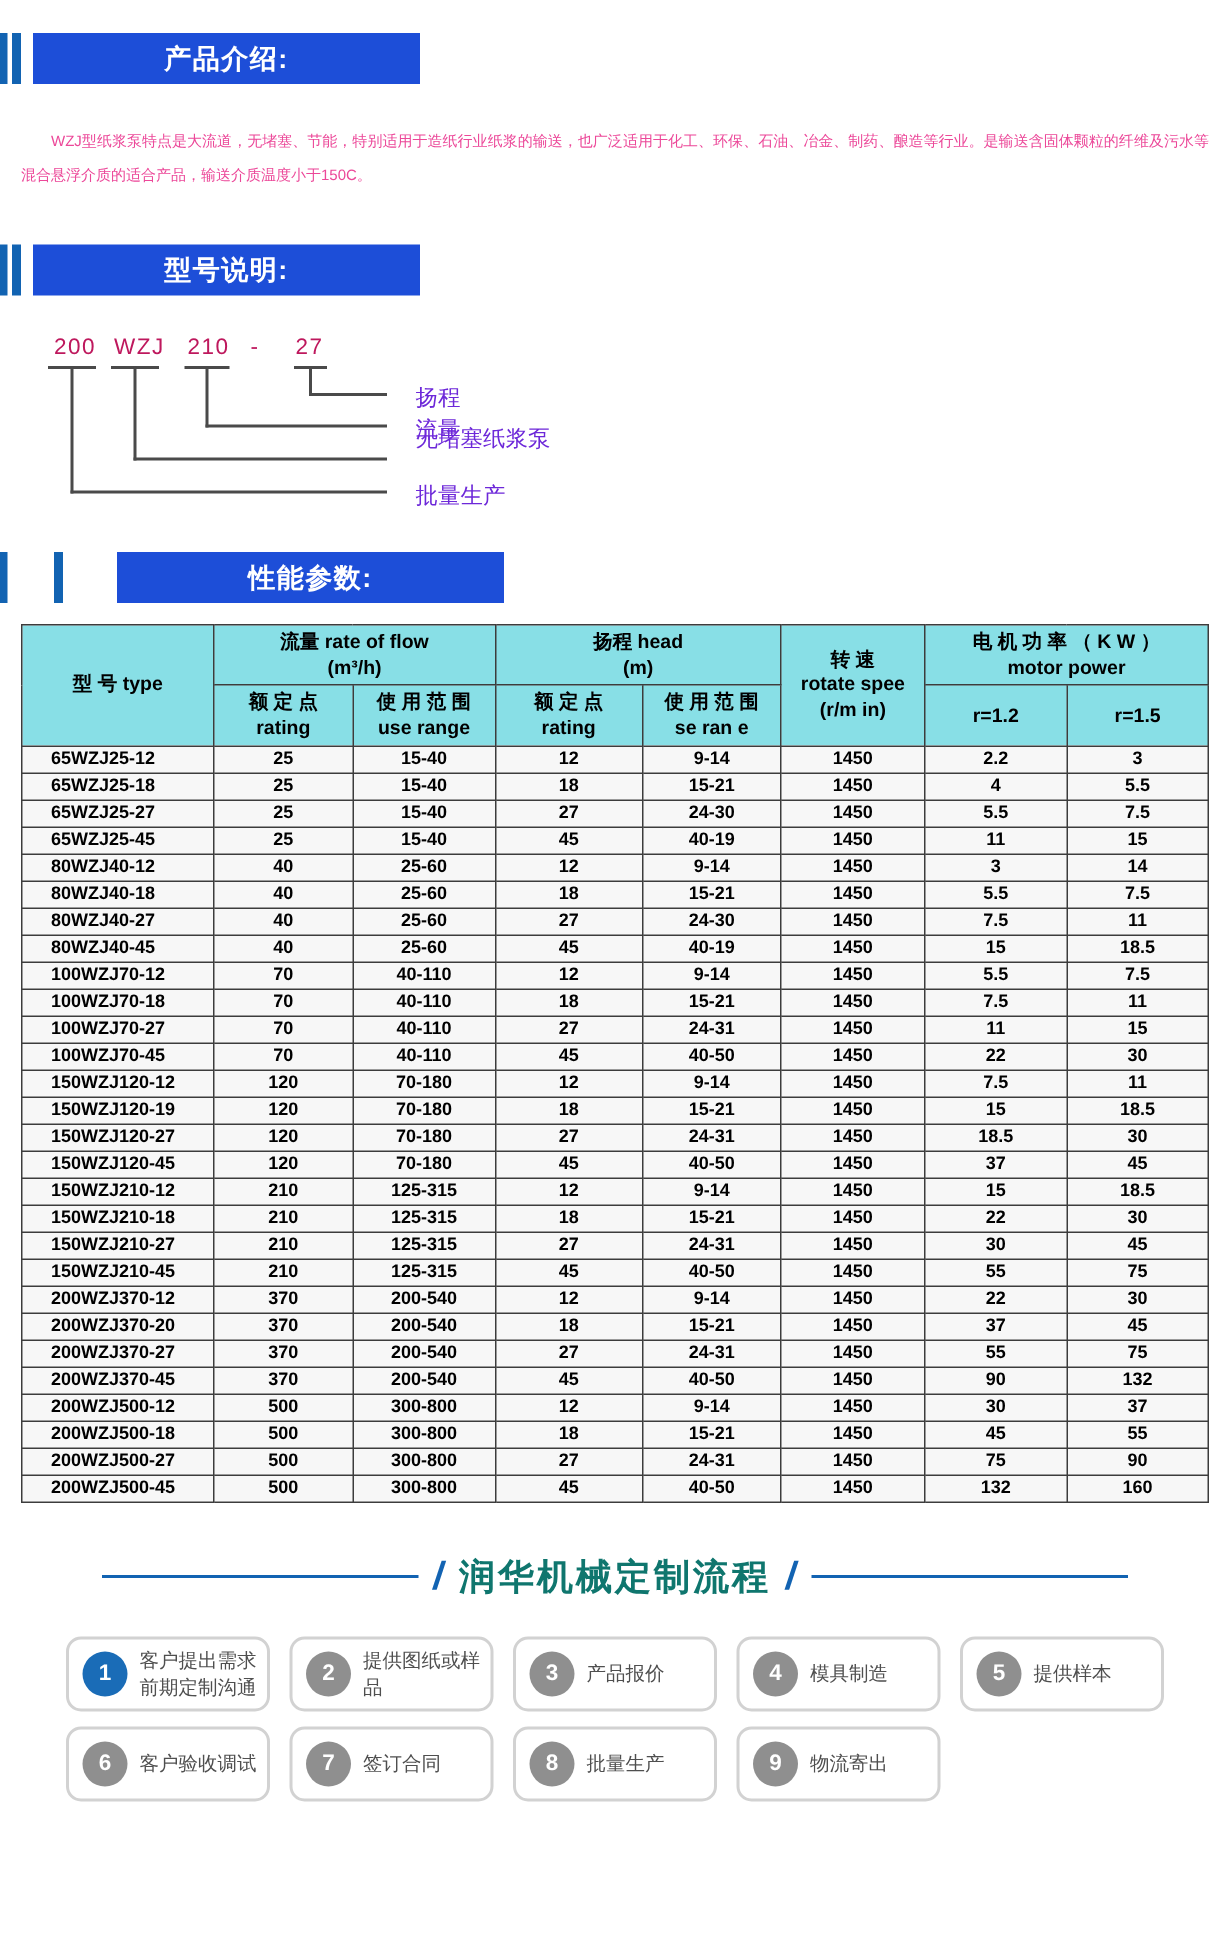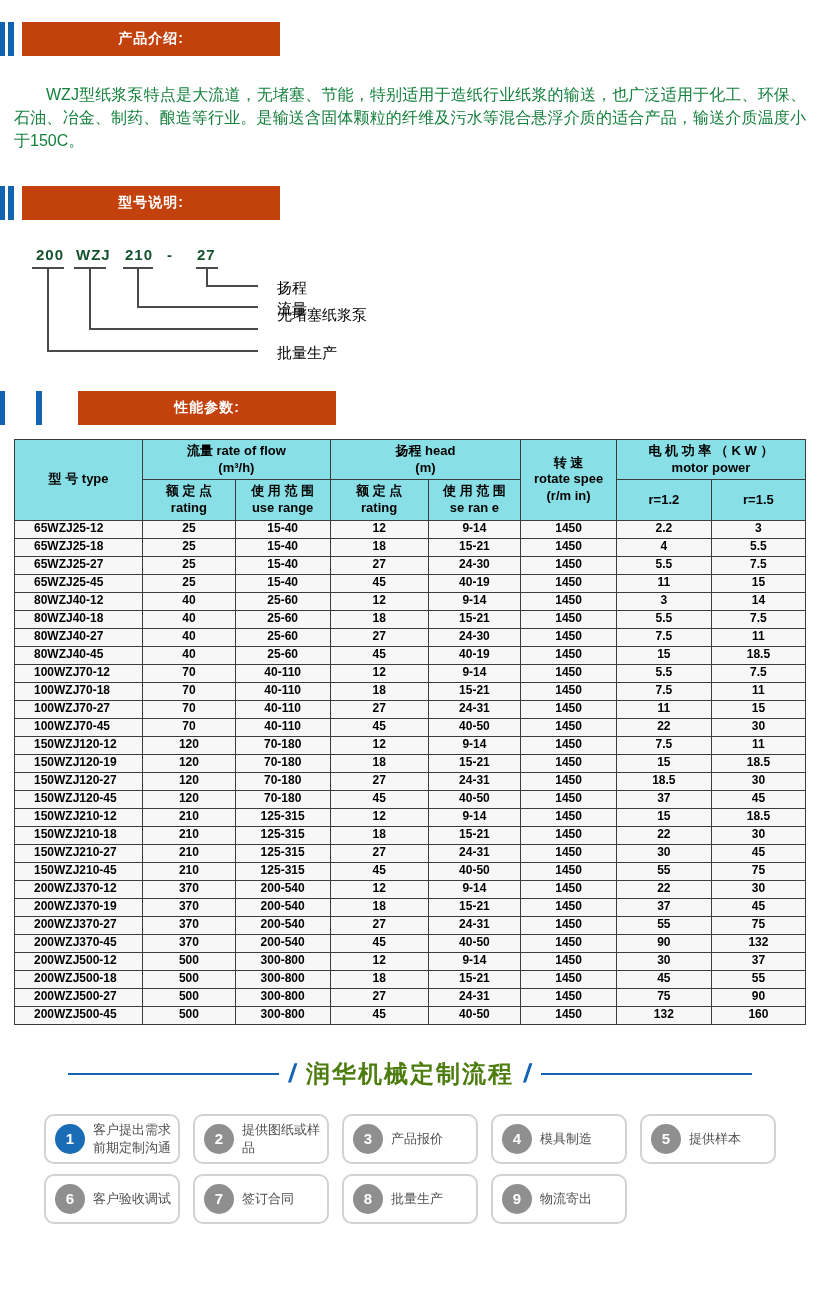--- a/index.html
+++ b/index.html
@@ -10,48 +10,48 @@
   }
   
   .section-banner { display:flex; align-items:stretch; height:34px; }
   .banner-intro  { margin-top:22px; }
   .banner-model  { margin-top:34px;text-align:right; }
   .banner-params { margin-top:23px;gap:28px; }
   .stripe { background:#1263b2; }
   .stripe.s1 { width:5px; }
   .stripe.s2 { width:6px; margin-left:3px; }
   .banner-bar {
-    width:258px; margin-left:8px; background:#c2410c; color:#fff;
-    font-size:14px; font-weight:bold; letter-spacing:1px;
+    width:258px; margin-left:8px; background:#1d4ed8; color:#fff;
+    font-size:18px; font-weight:bold; letter-spacing:1px;
     display:flex; align-items:center; justify-content:center;
   }
   
   .intro-text {
-    margin:27px 14px 0 14px; font-size:16px; line-height:23px;
-    color:#15803d; text-indent:2em; text-align:justify;
+    margin:27px 14px 0 14px; font-size:10px; line-height:23px;
+    color:#ec4899; text-indent:2em; text-align:justify;
   }
   
   .model-diagram { position:relative; height:122px; margin-top:26px; }
   .model-diagram .code {
-    position:absolute; top:0; font-size:15px; font-weight:bold;
-    letter-spacing:1px; color:#14532d;
+    position:absolute; top:0; font-size:15px; font-weight:normal;
+    letter-spacing:1px; color:#be185d;
   }
   .md-c0{left:36px;} .md-c1{left:76px;} .md-c2{left:125px;} .md-c3{left:167px;} .md-c4{left:197px;}
   .underline { position:absolute; top:21px; height:2px; background:#4a4a4a; }
   .md-u0{left:32px;width:32px;} .md-u1{left:74px;width:32px;}
   .md-u2{left:123px;width:30px;} .md-u3{left:196px;width:22px;}
   .connector {
     position:absolute; top:22px;
     border-left:2px solid #4a4a4a; border-bottom:2px solid #4a4a4a;
   }
   .md-k0{left:206px;width:52px;height:19px;}
   .md-k1{left:137px;width:121px;height:40px;}
   .md-k2{left:89px;width:169px;height:62px;}
   .md-k3{left:47px;width:211px;height:84px;}
-  .md-label { position:absolute; left:277px; font-size:15px; color:#000000; }
+  .md-label { position:absolute; left:277px; font-size:15px; color:#6d28d9; }
   .md-l0{top:33px;} .md-l1{top:54px;} .md-l2{top:60px;} .md-l3{top:98px;}
   
   table.perf {
     width:792px; margin:14px 14px 0 14px;
     border-collapse:collapse; table-layout:fixed;
   }
   table.perf th, table.perf td { border:1px solid #3c3c3c; }
   table.perf thead th {
     background:#88dfe6; font-size:13px; font-weight:bold; color:#000;
     line-height:1.28; padding:3px 1px; text-align:center;
@@ -64,21 +64,21 @@
   table.perf tbody td.col-type { text-align:left; padding-left:19px; }
   col.c-type{width:16.2%;} col.c-fr{width:11.7%;} col.c-fu{width:12.0%;}
   col.c-hr{width:12.4%;} col.c-hu{width:11.7%;} col.c-sp{width:12.1%;}
   col.c-p1{width:12.0%;} col.c-p2{width:11.9%;}
   
   .process-title-row {
     display:flex; align-items:center; margin:33px 68px 0 68px; height:32px;
   }
   .p-rule { flex:1; height:2px; background:#1263b2; }
   .p-slash { color:#1263b2; font-size:26px; font-weight:bold; margin:0 10px; transform:skewX(-8deg); }
-  .p-title { color:#4d7c0f; font-size:24px; font-weight:bold; letter-spacing:2px; white-space:nowrap; }
+  .p-title { color:#0f766e; font-size:24px; font-weight:bold; letter-spacing:2px; white-space:nowrap; }
   .steps {
     display:grid; grid-template-columns:repeat(5,1fr);
     gap:10px 13px; margin:24px 44px 0 44px;
   }
   .step-box {
     height:50px; border:2px solid #d2d2d2; border-radius:10px;
     display:flex; align-items:center; padding:0 6px 0 9px; background:#fff;
   }
   .step-num {
     flex:0 0 30px; width:30px; height:30px; border-radius:50%;
@@ -394,21 +394,21 @@
         <td class="col-type">200WZJ370-12</td>
         <td>370</td>
         <td>200-540</td>
         <td>12</td>
         <td>9-14</td>
         <td>1450</td>
         <td>22</td>
         <td>30</td>
       </tr>
       <tr>
-        <td class="col-type">200WZJ370-19</td>
+        <td class="col-type">200WZJ370-20</td>
         <td>370</td>
         <td>200-540</td>
         <td>18</td>
         <td>15-21</td>
         <td>1450</td>
         <td>37</td>
         <td>45</td>
       </tr>
       <tr>
         <td class="col-type">200WZJ370-27</td>

